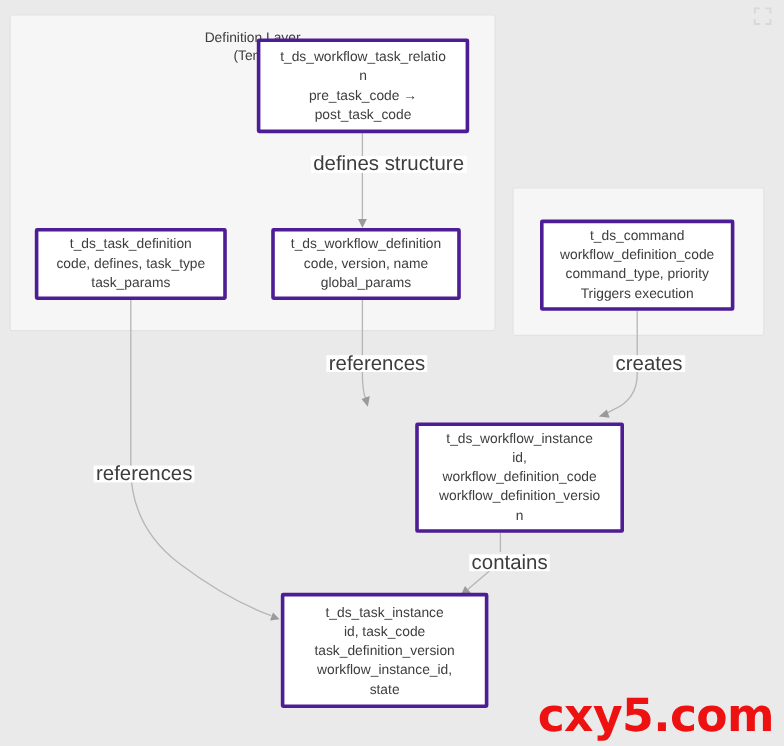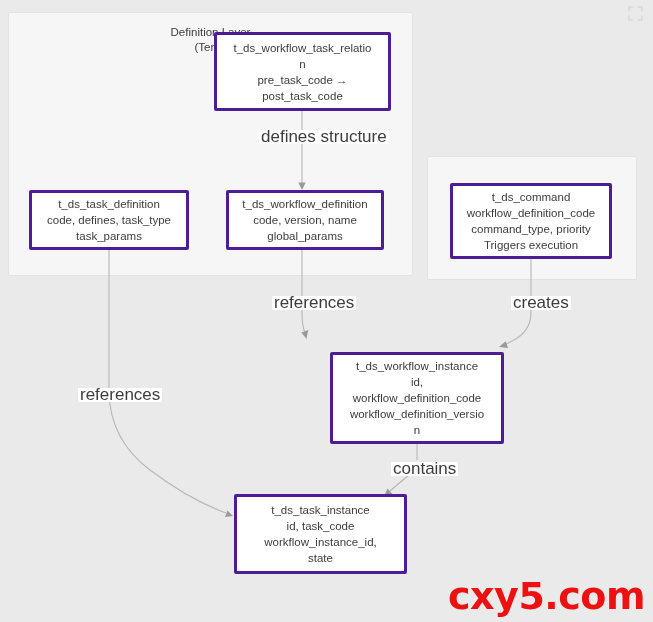--- a/index.html
+++ b/index.html
@@ -84,22 +84,22 @@
     line-height: 16px;
     padding: 4px 6px;
     z-index: 4;
   }
   .entity-box .ln { display: block; }
 
   #box-workflow-task-relation { left: 214px; top: 32px;  width: 177px; height: 79px; }
   #box-task-definition       { left: 29px;  top: 190px; width: 160px; height: 60px; }
   #box-workflow-definition   { left: 226px; top: 190px; width: 158px; height: 60px; }
   #box-command               { left: 450px; top: 183px; width: 162px; height: 76px; }
-  #box-workflow-instance     { left: 330px; top: 352px; width: 174px; height: 92px; }
-  #box-task-instance         { left: 234px; top: 494px; width: 173px; height: 80px; }
+  #box-workflow-instance     { left: 346px; top: 352px; width: 174px; height: 92px; }
+  #box-task-instance         { left: 234px; top: 494px; width: 173px; height: 96px; justify-content: flex-end; }
 
   
   #connectors {
     position: absolute;
     left: 0; top: 0;
     width: 653px;
     height: 622px;
     z-index: 2;
     pointer-events: none;
   }
@@ -219,20 +219,21 @@
     <span class="ln">t_ds_workflow_instance</span>
     <span class="ln">id,</span>
     <span class="ln">workflow_definition_code</span>
     <span class="ln">workflow_definition_versio</span>
     <span class="ln">n</span>
   </div>
 
   <div class="entity-box" id="box-task-instance">
     <span class="ln">t_ds_task_instance</span>
     <span class="ln">id, task_code</span>
+    <span class="ln">task_definition_version</span>
     <span class="ln">workflow_instance_id,</span>
     <span class="ln">state</span>
   </div>
 
   <div class="edge-label" id="label-defines-structure">defines structure</div>
   <div class="edge-label" id="label-references-mid">references</div>
   <div class="edge-label" id="label-creates">creates</div>
   <div class="edge-label" id="label-references-left">references</div>
   <div class="edge-label" id="label-contains">contains</div>
 

